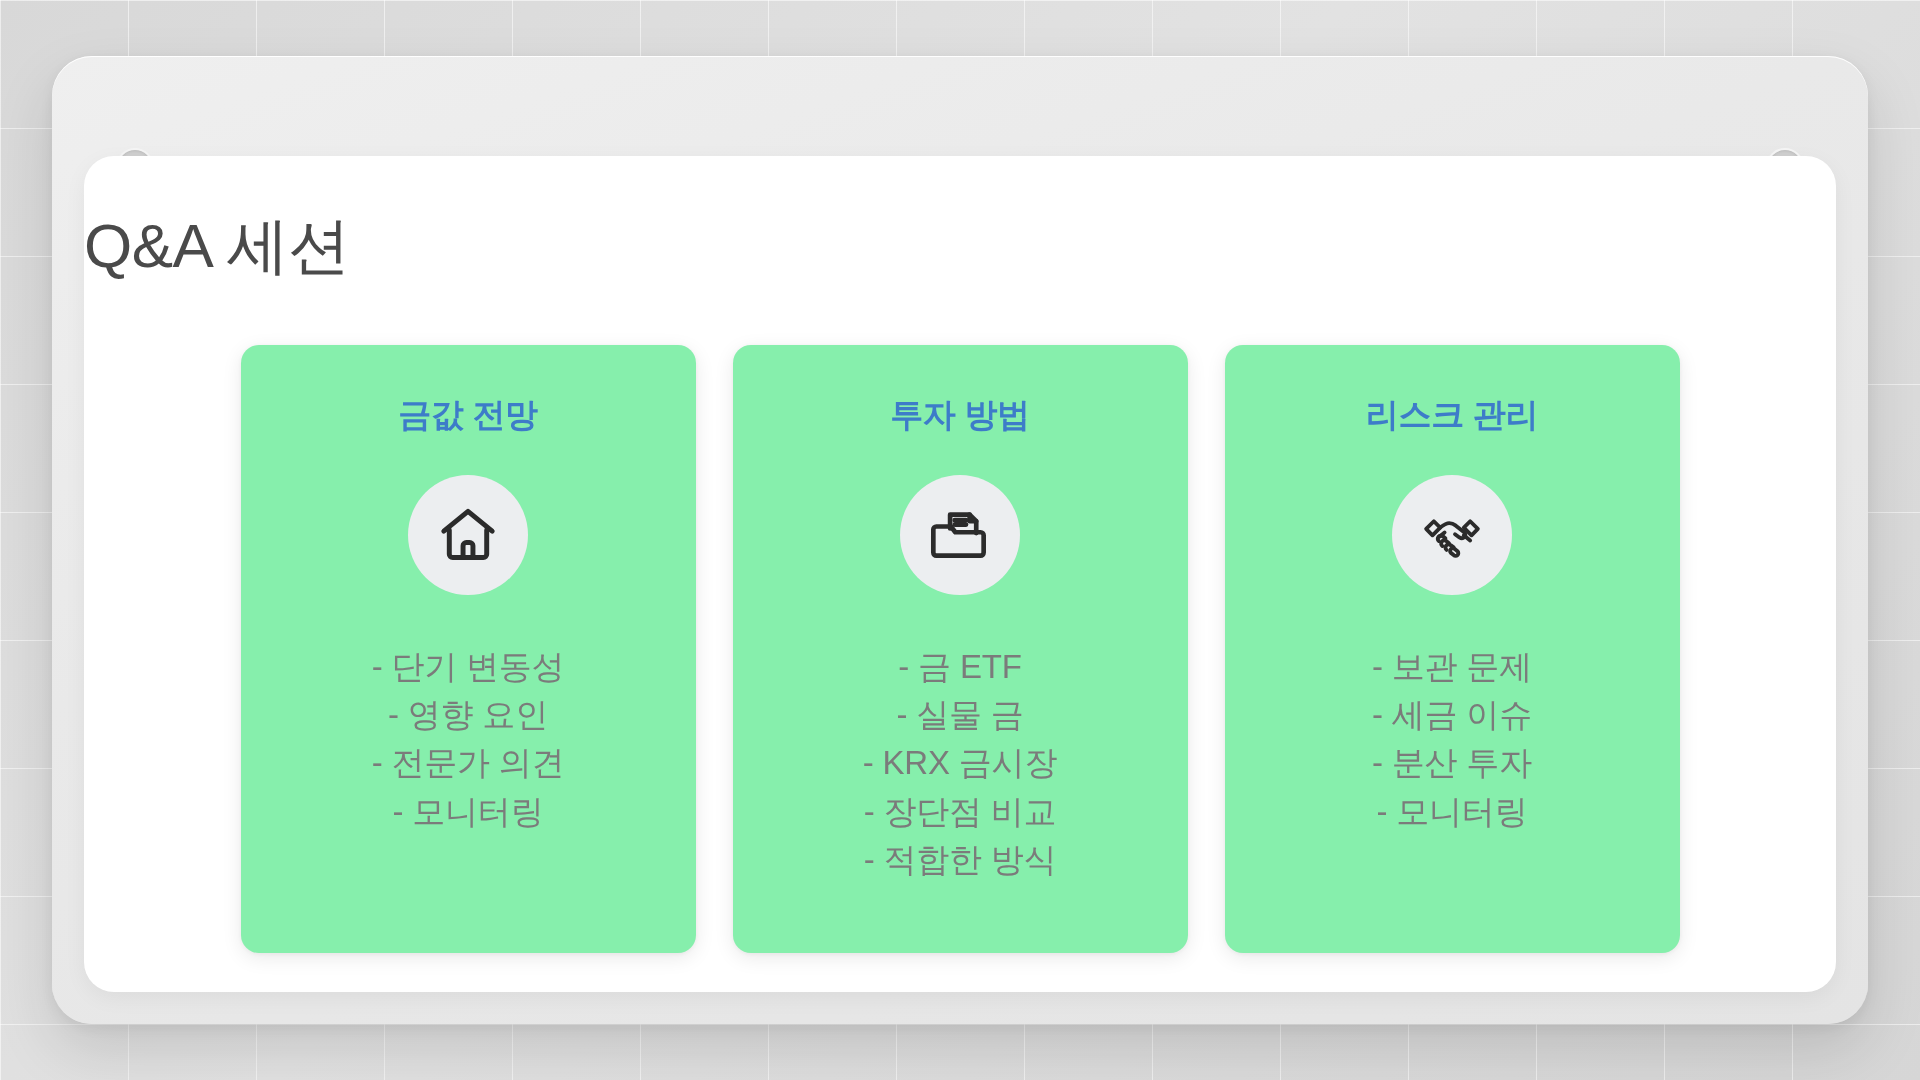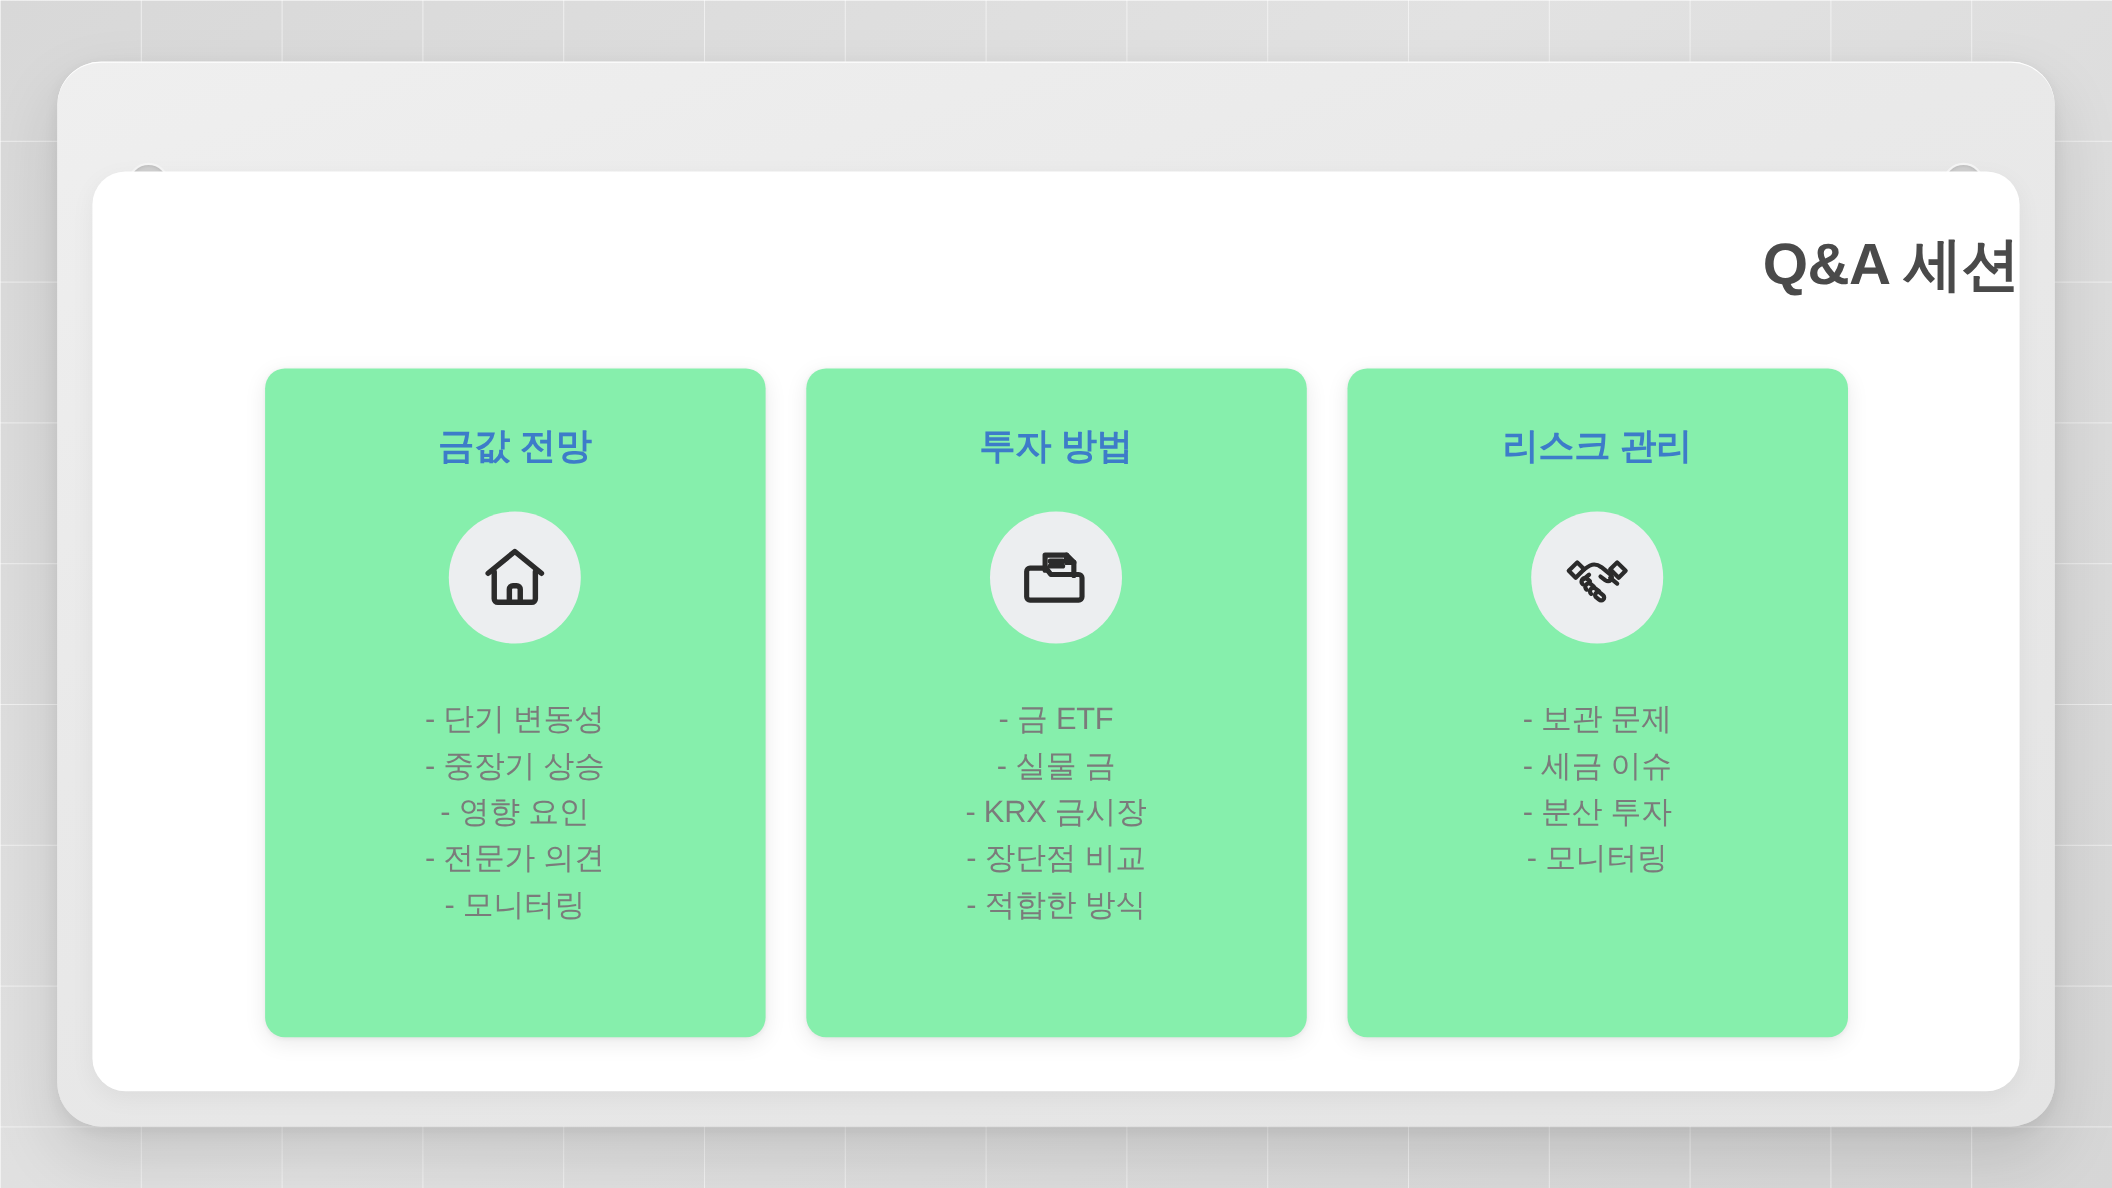--- a/index.html
+++ b/index.html
@@ -57,23 +57,23 @@
     width: 1752px;
     height: 836px;
     background: #ffffff;
     border-radius: 30px;
     box-shadow: 0 6px 22px rgba(0,0,0,0.05);
     padding-top: 56px;
   }
 
   
   .slide-title {
-    text-align: right;
-    font-size: 53px;
-    font-weight: bold;
+    text-align: left;
+    font-size: 62px;
+    font-weight: normal;
     color: #4a4a4a;
     letter-spacing: -0.5px;
     line-height: 1.1;
   }
 
   
   .cards {
     display: flex;
     justify-content: center;
     gap: 37px;
@@ -120,21 +120,21 @@
   }
 
   .card-list {
     margin-top: 52px;
     list-style: none;
     text-align: center;
     width: 100%;
   }
 
   .card-list li {
-    font-size: 28px;
+    font-size: 33px;
     color: #7b7b7b;
     line-height: 1.22;
     margin-bottom: 8px;
     letter-spacing: -0.2px;
     white-space: nowrap;
   }
 </style>
 </head>
 <body>
 
@@ -153,21 +153,20 @@
         <div class="card-title">금값 전망</div>
         <div class="icon-circle">
           <svg viewBox="0 0 24 24" fill="none" stroke="#2b2b2b" stroke-width="1.8" stroke-linecap="round" stroke-linejoin="round">
             <path d="M3.2 10.6 12 3.4l8.8 7.2"></path>
             <path d="M5.2 10.2V19a1.2 1.2 0 0 0 1.2 1.2h11.2a1.2 1.2 0 0 0 1.2-1.2v-8.8"></path>
             <path d="M10.2 20.2v-4.3a1.2 1.2 0 0 1 1.2-1.2h1.2a1.2 1.2 0 0 1 1.2 1.2v4.3"></path>
           </svg>
         </div>
         <ul class="card-list">
           <li>- 단기 변동성</li>
-          <li>- 중장기 상승</li>
           <li>- 영향 요인</li>
           <li>- 전문가 의견</li>
           <li>- 모니터링</li>
         </ul>
       </div>
 
       <div class="card">
         <div class="card-title">투자 방법</div>
         <div class="icon-circle">
           <svg viewBox="0 0 24 24" fill="none" stroke="#2b2b2b" stroke-width="1.7" stroke-linecap="round" stroke-linejoin="round">

